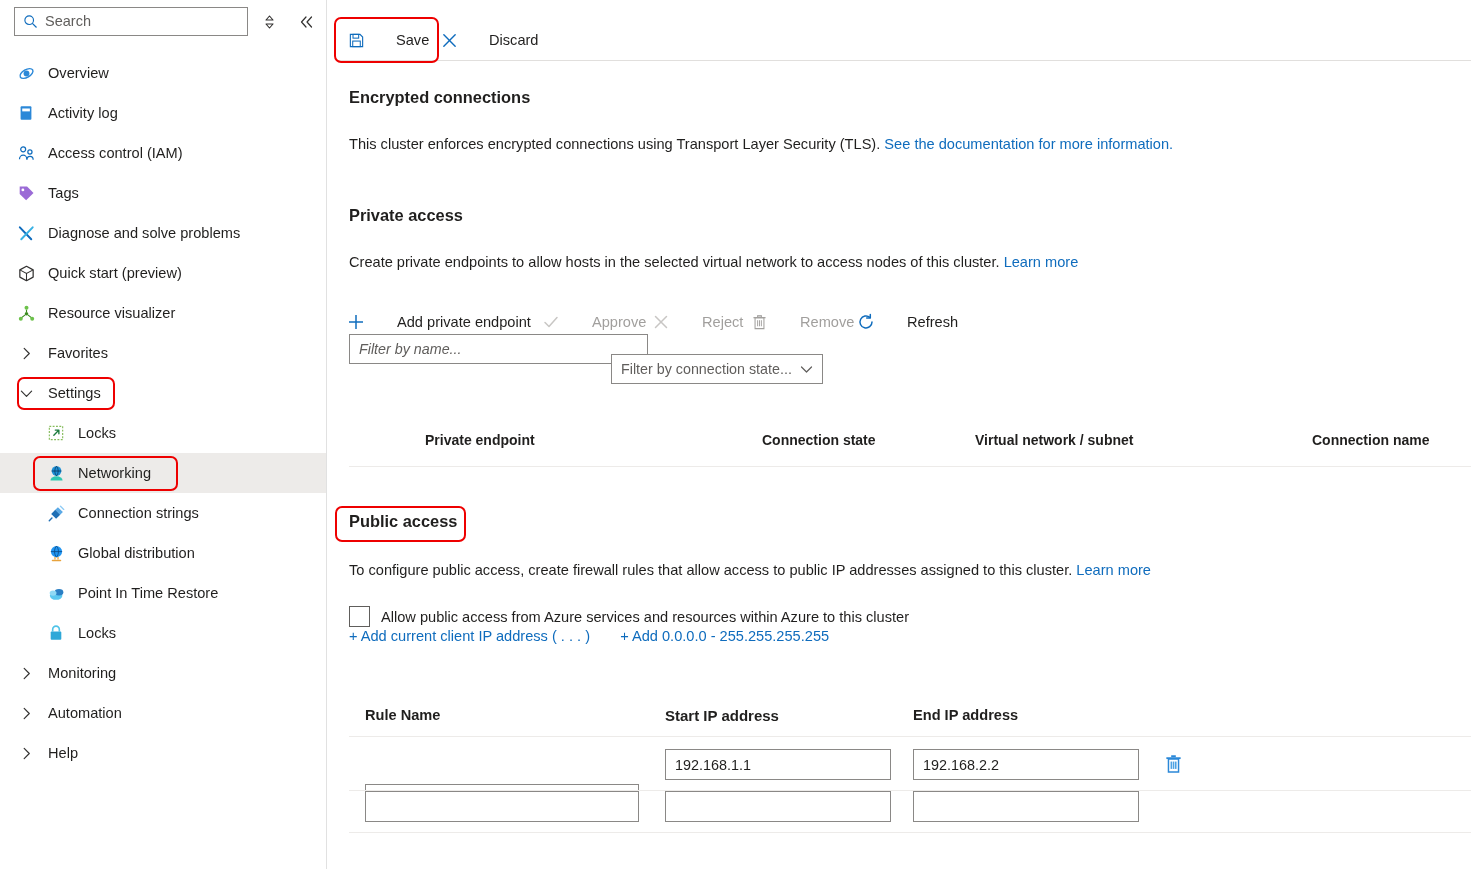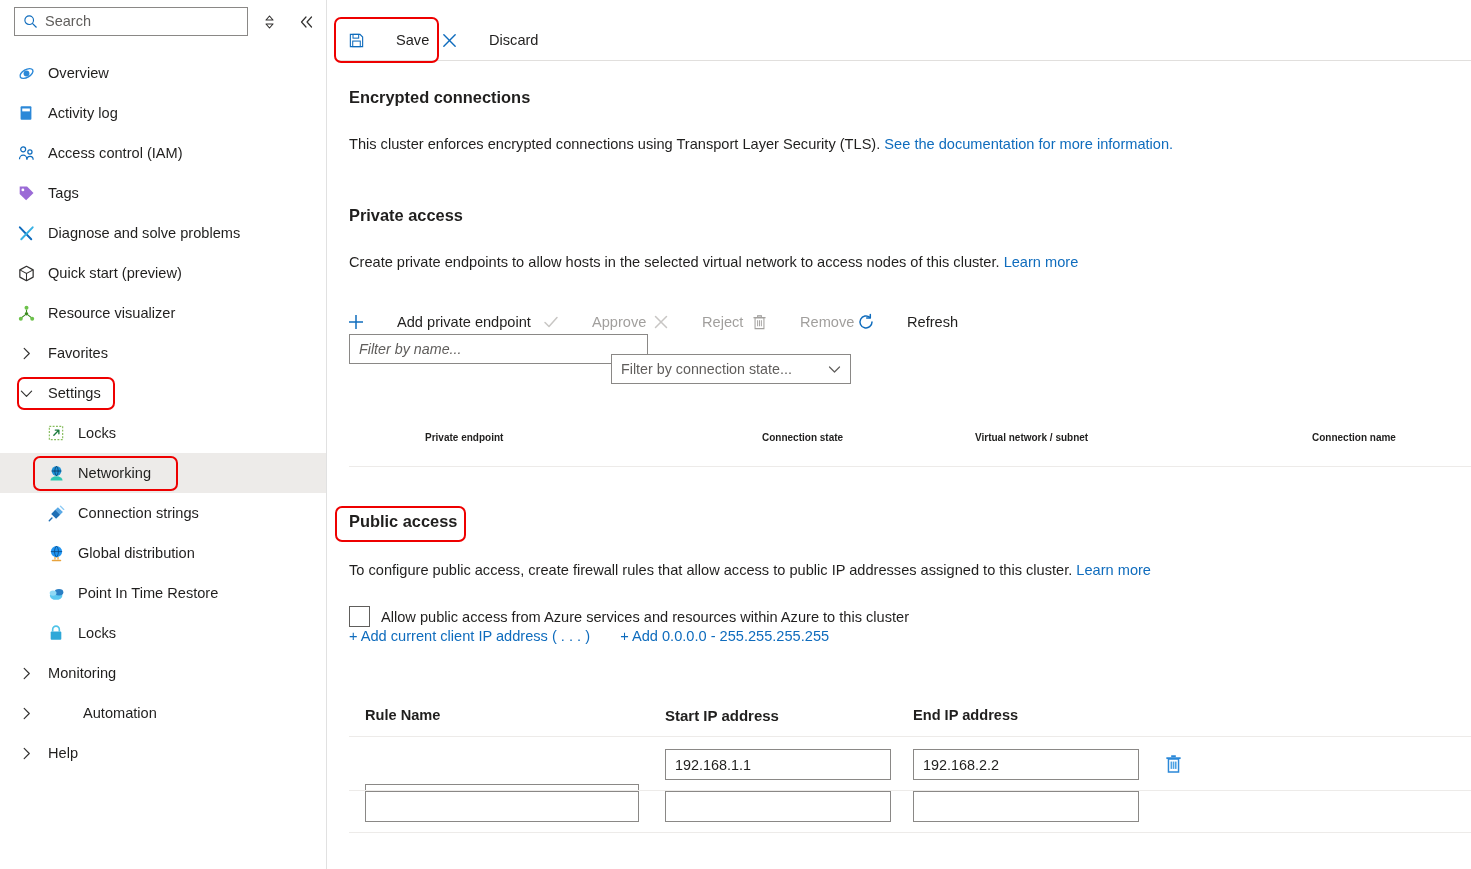--- a/index.html
+++ b/index.html
@@ -108,21 +108,21 @@
     display: flex; align-items: center; padding: 0 9px;
     font-size: 14.3px; color: #605e5c; font-style: italic;
   }
   .filter-select {
     position: absolute; height: 30px; border: 1px solid #8a8886; background: #fff;
     display: flex; align-items: center; justify-content: space-between;
     padding: 0 9px; font-size: 14.3px; color: #605e5c;
   }
 
   .col-head {
-    position: absolute; font-size: 10px; font-weight: bold; color: #201f1e;
+    position: absolute; font-size: 14px; font-weight: bold; color: #201f1e;
     white-space: nowrap;
   }
   .hrule { position: absolute; height: 1px; background: #edebe9; }
 
   .chk-box {
     position: absolute; width: 21px; height: 21px;
     border: 1px solid #605e5c; background: #fff;
   }
 
   .fw-input {
@@ -314,21 +314,21 @@
           <span class="ni-label">Locks</span>
         </div>
         <div class="nav-item group" style="top: 653px;">
           <span class="ni-icon" style="display: flex; align-items: center; justify-content: center;">
             <svg width="13" height="13" viewBox="0 0 14 14">
               <polyline points="4.5,1.5 10,7 4.5,12.5" fill="none" stroke="#323130" stroke-width="1.25" stroke-linecap="round" stroke-linejoin="round"></polyline>
             </svg>
           </span>
           <span class="ni-label">Monitoring</span>
         </div>
-        <div class="nav-item group" style="top: 693px; gap: 35px;">
+        <div class="nav-item group" style="top: 693px;">
           <span class="ni-icon" style="display: flex; align-items: center; justify-content: center;">
             <svg width="13" height="13" viewBox="0 0 14 14">
               <polyline points="4.5,1.5 10,7 4.5,12.5" fill="none" stroke="#323130" stroke-width="1.25" stroke-linecap="round" stroke-linejoin="round"></polyline>
             </svg>
           </span>
           <span class="ni-label">Automation</span>
         </div>
         <div class="nav-item group" style="top: 733px;">
           <span class="ni-icon" style="display: flex; align-items: center; justify-content: center;">
             <svg width="13" height="13" viewBox="0 0 14 14">
@@ -425,21 +425,21 @@
               <polyline points="13.3,1.4 13.3,5 9.7,5" fill="none" stroke="#0f6cbd" stroke-width="1.5" stroke-linecap="round" stroke-linejoin="round"></polyline>
             </svg>
           </span>
           <span>Refresh</span>
         </div>
       </div>
 
     <div class="filter-input" style="left:22px; top:334px; width:299px;font-style:italic;">
       <span>Filter by name...</span>
     </div>
-    <div class="filter-select" style="left:284px; top:354px; width:240px;">
+    <div class="filter-select" style="left:284px; top:354px; width:212px;">
       <span>Filter by connection state...</span>
       <span>
         <svg width="13" height="9" viewBox="0 0 13 9">
           <polyline points="1.5,2 6.5,7 11.5,2" fill="none" stroke="#605e5c" stroke-width="1.2" stroke-linecap="round" stroke-linejoin="round"></polyline>
         </svg>
       </span>
     </div>
 
     <div id="pe-columns">
         <div class="col-head" style="left: 98px; top: 432px;">Private endpoint</div>

